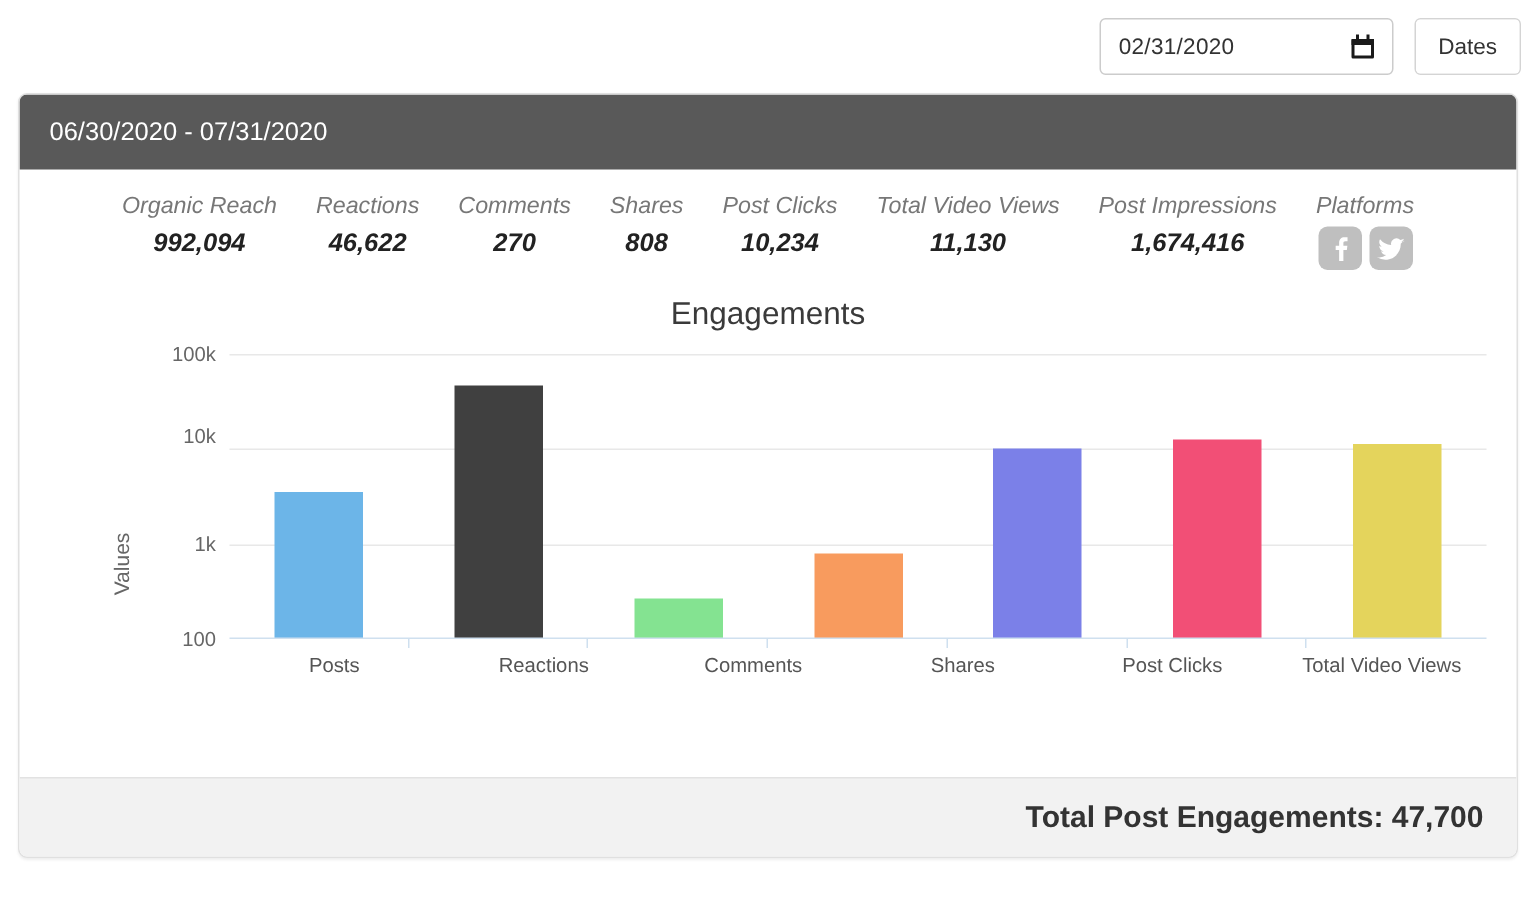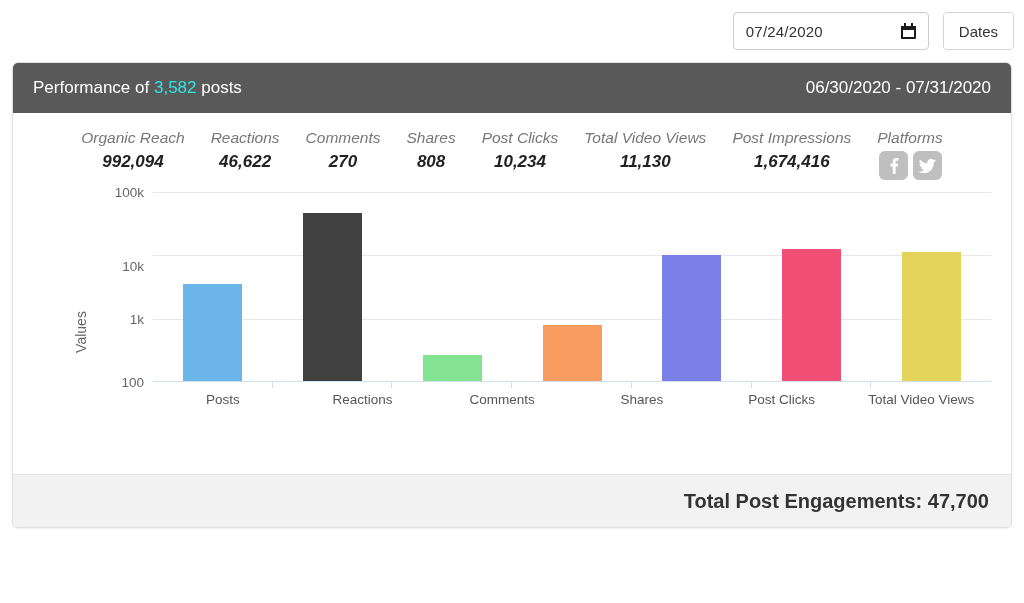--- a/index.html
+++ b/index.html
@@ -165,40 +165,37 @@
     color: #333;
   }
 </style>
 </head>
 <body>
 
 <div class="topbar">
 
 
   <div class="date-field">
-    <span class="date-value">07/24/2020</span>
+    <span class="date-value">02/31/2020</span>
     <span class="cal-icon">
       <span class="pegL"></span>
         <span class="pegR"></span>
       <span class="body"></span>
         <span class="bar"></span>
     </span>
   </div>
 
   <div class="btn-group">
     <button class="btn">Dates</button>
   </div>
 </div>
 
 <div class="card">
 
   <div class="card-header">
-    <div>
-      <span>Performance of </span><span class="hl">3,582</span><span> posts</span>
-    </div>
     <div>06/30/2020 - 07/31/2020</div>
   </div>
 
   <div class="stats">
       <div class="stat">
         <div class="stat-label">Organic Reach</div>
         <div class="stat-value">992,094</div>
       </div>
       <div class="stat">
         <div class="stat-label">Reactions</div>
@@ -234,28 +231,29 @@
           </span>
           <span class="pf" style="background: rgb(191, 191, 191);">
             <svg width="29" height="29" viewBox="0 0 29 29">
               <path fill="#fff" d="M23.4 9.6c-.65.3-1.35.5-2.1.6.76-.47 1.34-1.2 1.6-2.07-.7.43-1.48.74-2.3.9a3.6 3.6 0 0 0-6.14 3.3 10.3 10.3 0 0 1-7.45-3.8 3.63 3.63 0 0 0 1.12 4.84c-.6-.02-1.15-.18-1.64-.45v.04c0 1.75 1.24 3.2 2.9 3.54-.3.08-.63.13-.96.13-.23 0-.46-.03-.68-.07a3.6 3.6 0 0 0 3.37 2.5A7.25 7.25 0 0 1 5.9 20.6c-.3 0-.58-.02-.86-.05a10.25 10.25 0 0 0 5.53 1.62c6.64 0 10.27-5.5 10.27-10.27l-.01-.47c.7-.5 1.32-1.15 1.8-1.88z"></path>
             </svg>
           </span>
         </div>
       </div>
     </div>
 
+  <div class="chart-title">Engagements</div>
 
   <div class="chart-wrap">
     <div class="ylabel">Values</div>
     <div class="plot">
       <div id="yticks">
           <div class="ytick" style="top: 190px;">100</div>
           <div class="ytick" style="top: 126.667px;">1k</div>
-          <div class="ytick" style="top: 74px;">10k</div>
+          <div class="ytick" style="top: 55px;">10k</div>
           <div class="ytick" style="top: 0px;">100k</div>
         </div>
       <div id="grid">
           <div class="gridline" style="top: 126.667px;"></div>
           <div class="gridline" style="top: 63.3333px;"></div>
           <div class="gridline" style="top: 0px;"></div>
         </div>
       <div class="bars" id="bars">
           <div class="bar-cell">
             <div class="bar" style="height: 98.428px; background: rgb(108, 181, 232);"></div>

